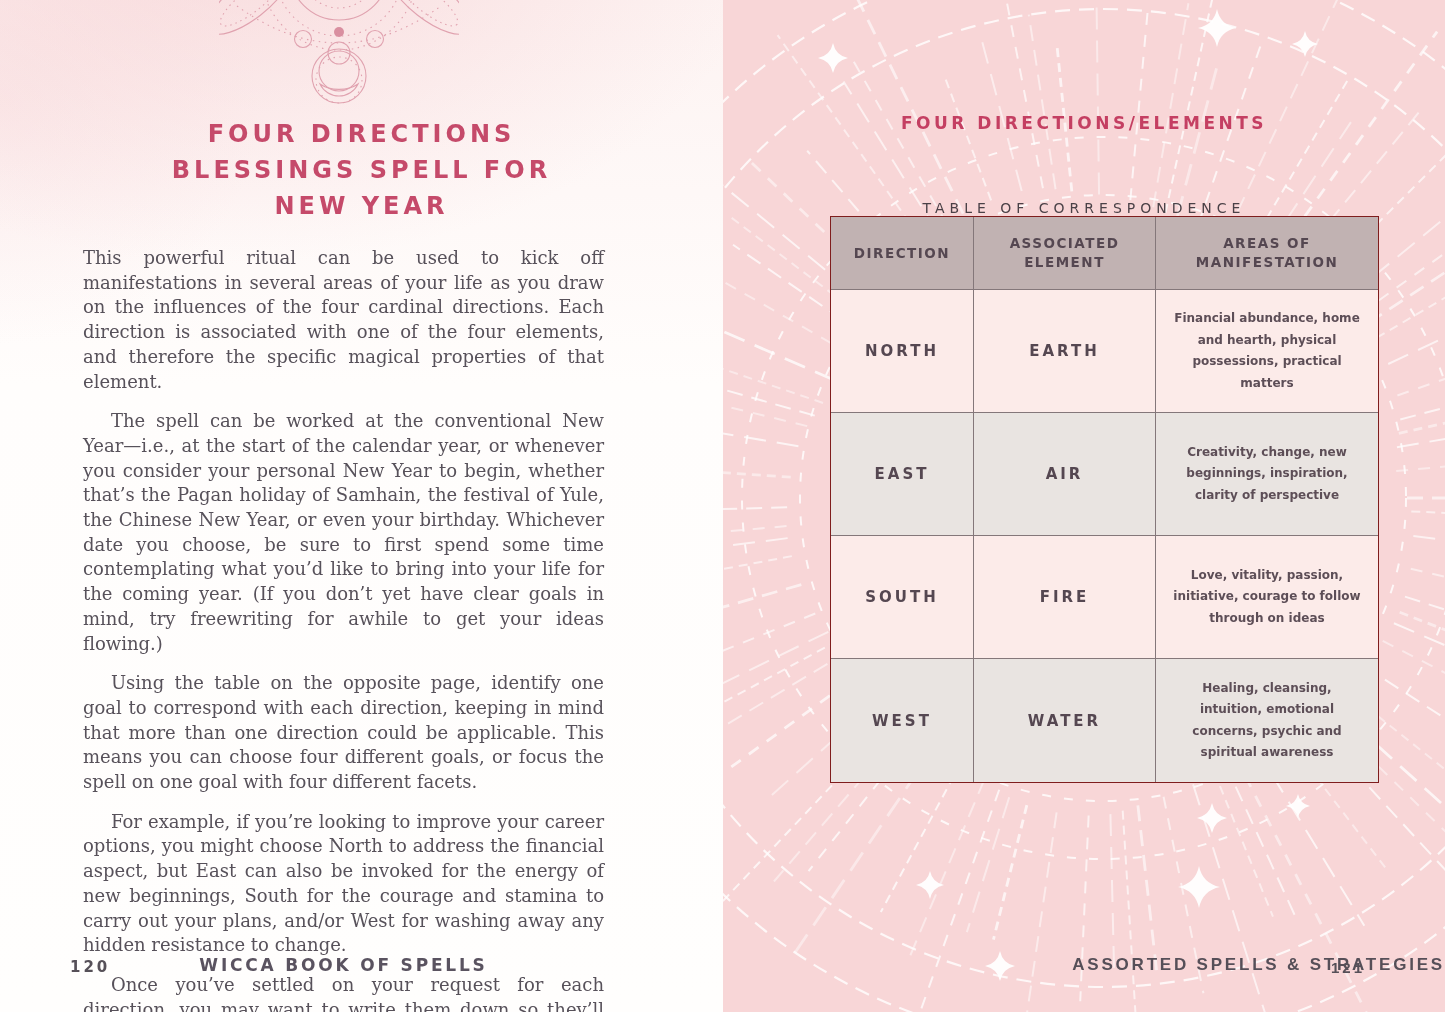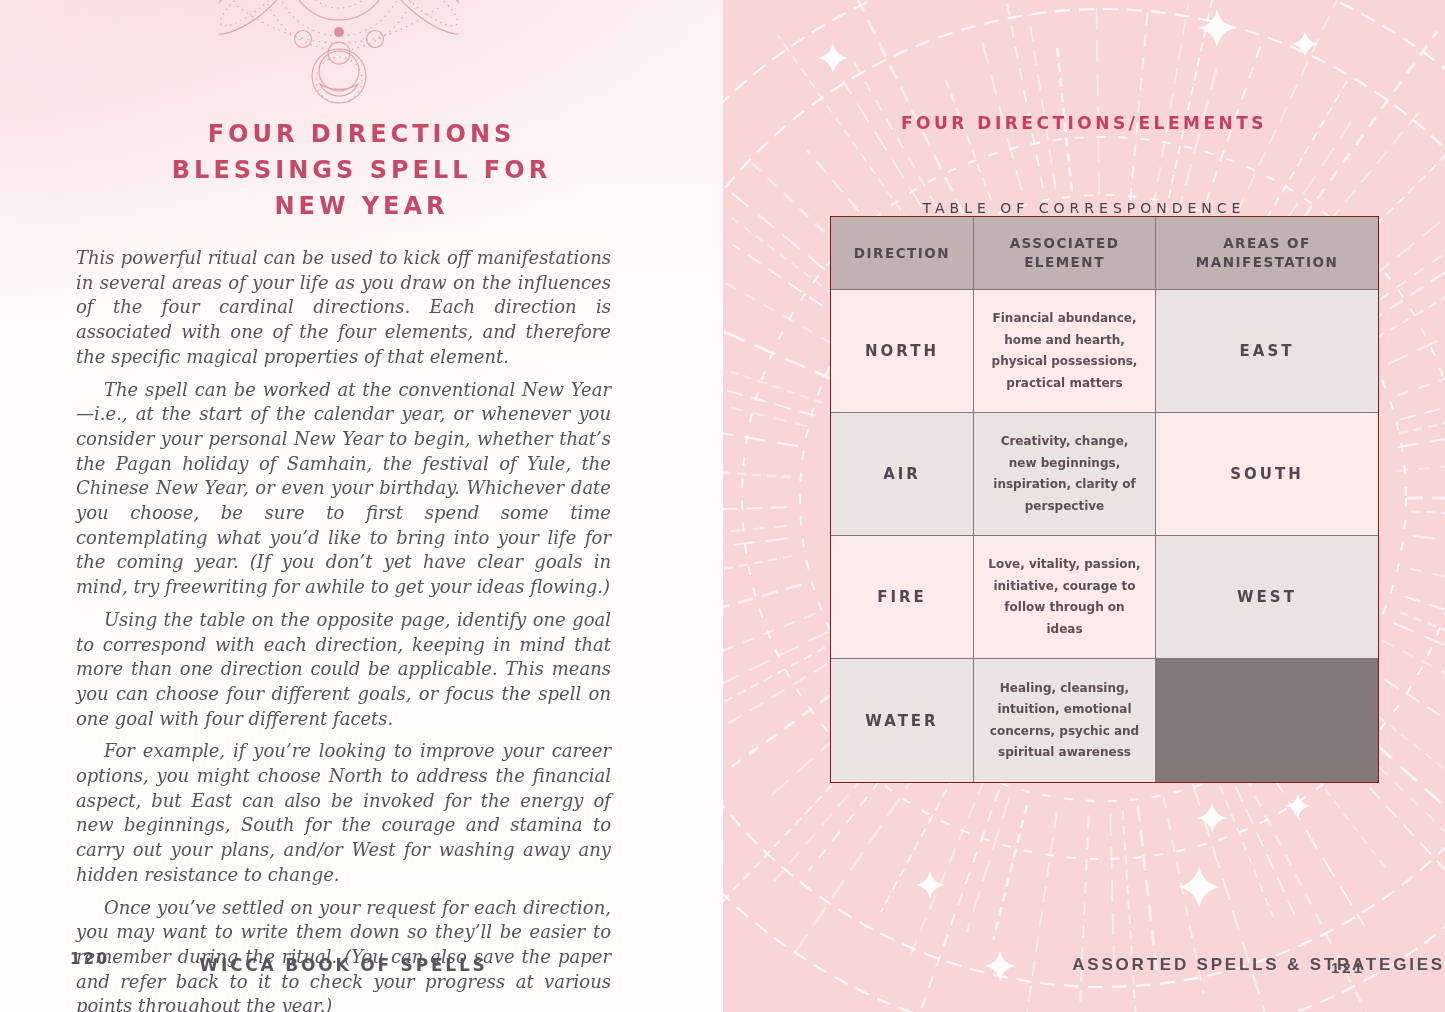--- a/index.html
+++ b/index.html
@@ -17,30 +17,30 @@
   .spell-title{
     margin:0;padding-top:116px;text-align:center;
     font-family:"DejaVu Sans","Liberation Sans",sans-serif;
     font-size:24px;font-weight:700;letter-spacing:4px;line-height:36px;color:#c54a6a;
   }
   .body-text{
     width:551px;margin:22px 0 0 68px;
     font-family:"DejaVu Serif","Liberation Serif",serif;
     font-size:18px;line-height:24.7px;color:#57515a;text-align:justify;
   }
-  .body-text p{margin:8px;font-style:italic;}
+  .body-text p{margin:15px;}
   .body-text p.indent{text-indent:1.55em;}
 
   .page-footer{
     position:absolute;bottom:36px;left:0;width:100%;
     font-family:"DejaVu Sans","Liberation Sans",sans-serif;color:#5a5360;
   }
   .folio{font-size:15px;font-weight:700;letter-spacing:3px;color:#565058;}
   .running{font-size:17px;font-weight:700;letter-spacing:2.8px;color:#5a5360;}
-  .page-left .folio{position:absolute;left:70px;bottom:8px;}
+  .page-left .folio{position:absolute;left:70px;bottom:0;}
   .page-left .running{position:absolute;left:68px;bottom:1px;width:551px;text-align:center;}
 
   
   .page-right{position:relative;width:722px;height:1012px;background:#f8d6d7;overflow:hidden;}
   .burst{position:absolute;inset:0;z-index:0;}
   .right-content{position:relative;z-index:1;width:100%;height:100%;}
   .table-heading{
     position:absolute;top:113px;left:0;width:100%;margin:0;text-align:center;
     font-family:"DejaVu Sans","Liberation Sans",sans-serif;
     font-size:17px;font-weight:700;letter-spacing:3.5px;color:#c43f62;
@@ -226,20 +226,21 @@
     <div class="right-content">
       <h2 class="table-heading">FOUR DIRECTIONS/ELEMENTS</h2>
       <div class="table-subheading">TABLE OF CORRESPONDENCE</div>
 
       <div class="ctable">
         <div class="cell head">DIRECTION</div>
         <div class="cell head">ASSOCIATED ELEMENT</div>
         <div class="cell head">AREAS OF MANIFESTATION</div>
 
         <div class="cell key row-pink">NORTH</div>
+        <div class="cell key row-pink">EARTH</div>
         <div class="cell desc row-pink">Financial abundance, home and hearth, physical possessions, practical matters</div>
 
         <div class="cell key row-gray">EAST</div>
         <div class="cell key row-gray">AIR</div>
         <div class="cell desc row-gray">Creativity, change, new beginnings, inspiration, clarity of perspective</div>
 
         <div class="cell key row-pink">SOUTH</div>
         <div class="cell key row-pink">FIRE</div>
         <div class="cell desc row-pink">Love, vitality, passion, initiative, courage to follow through on ideas</div>
 

